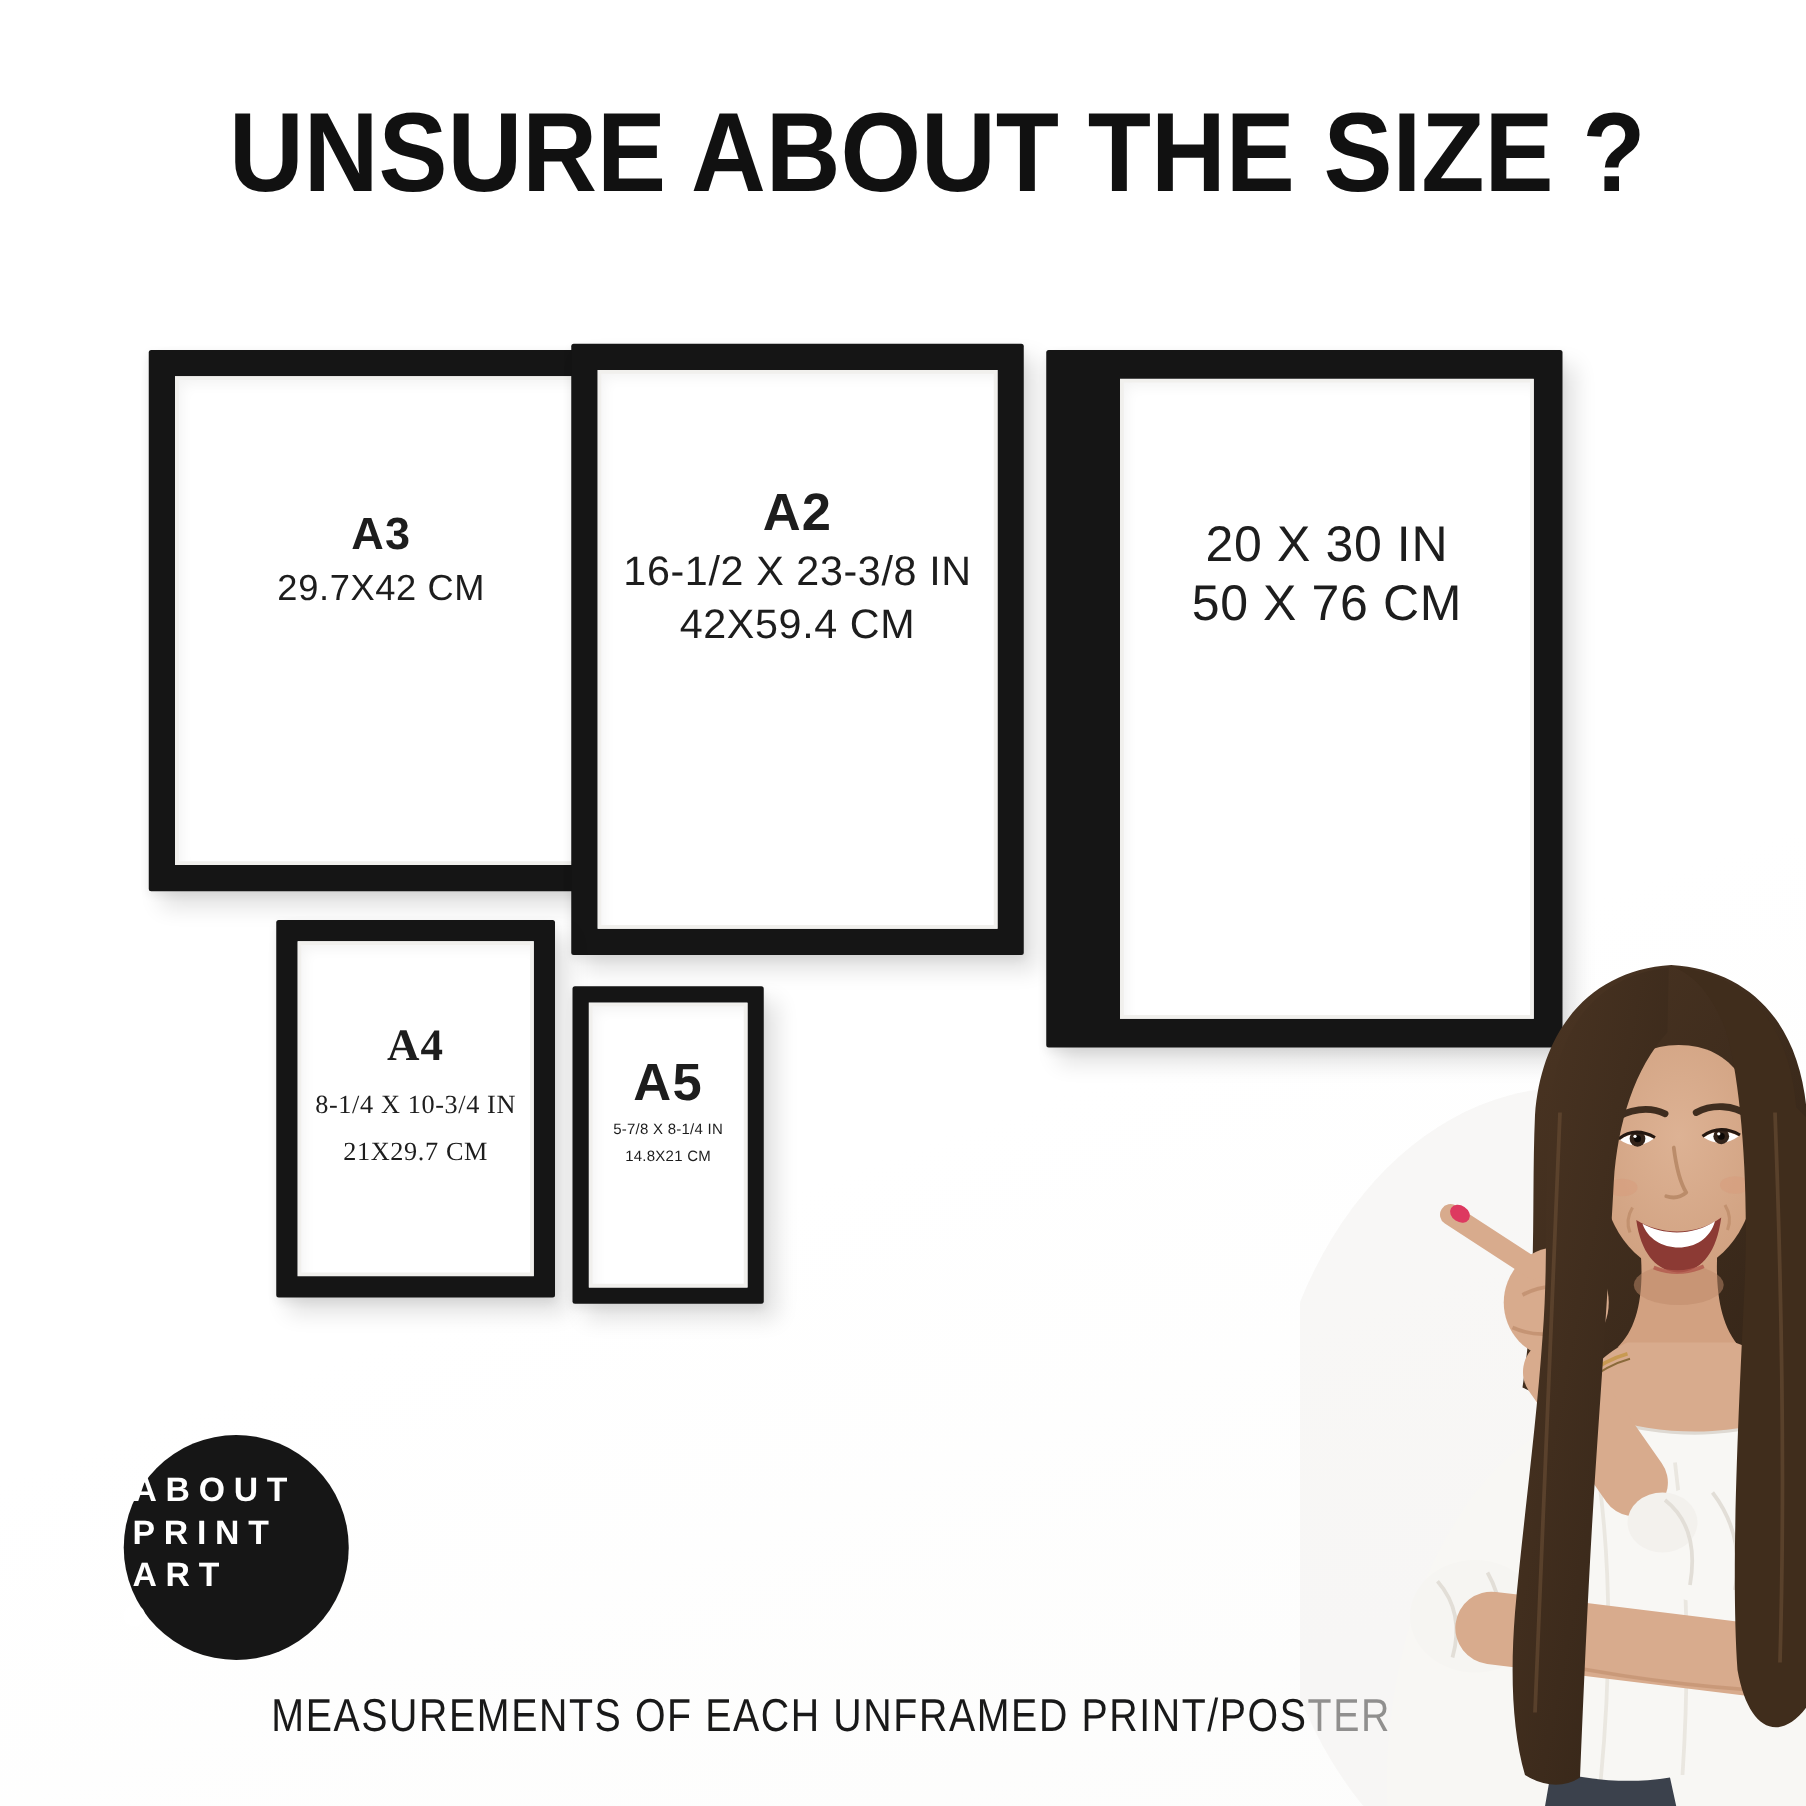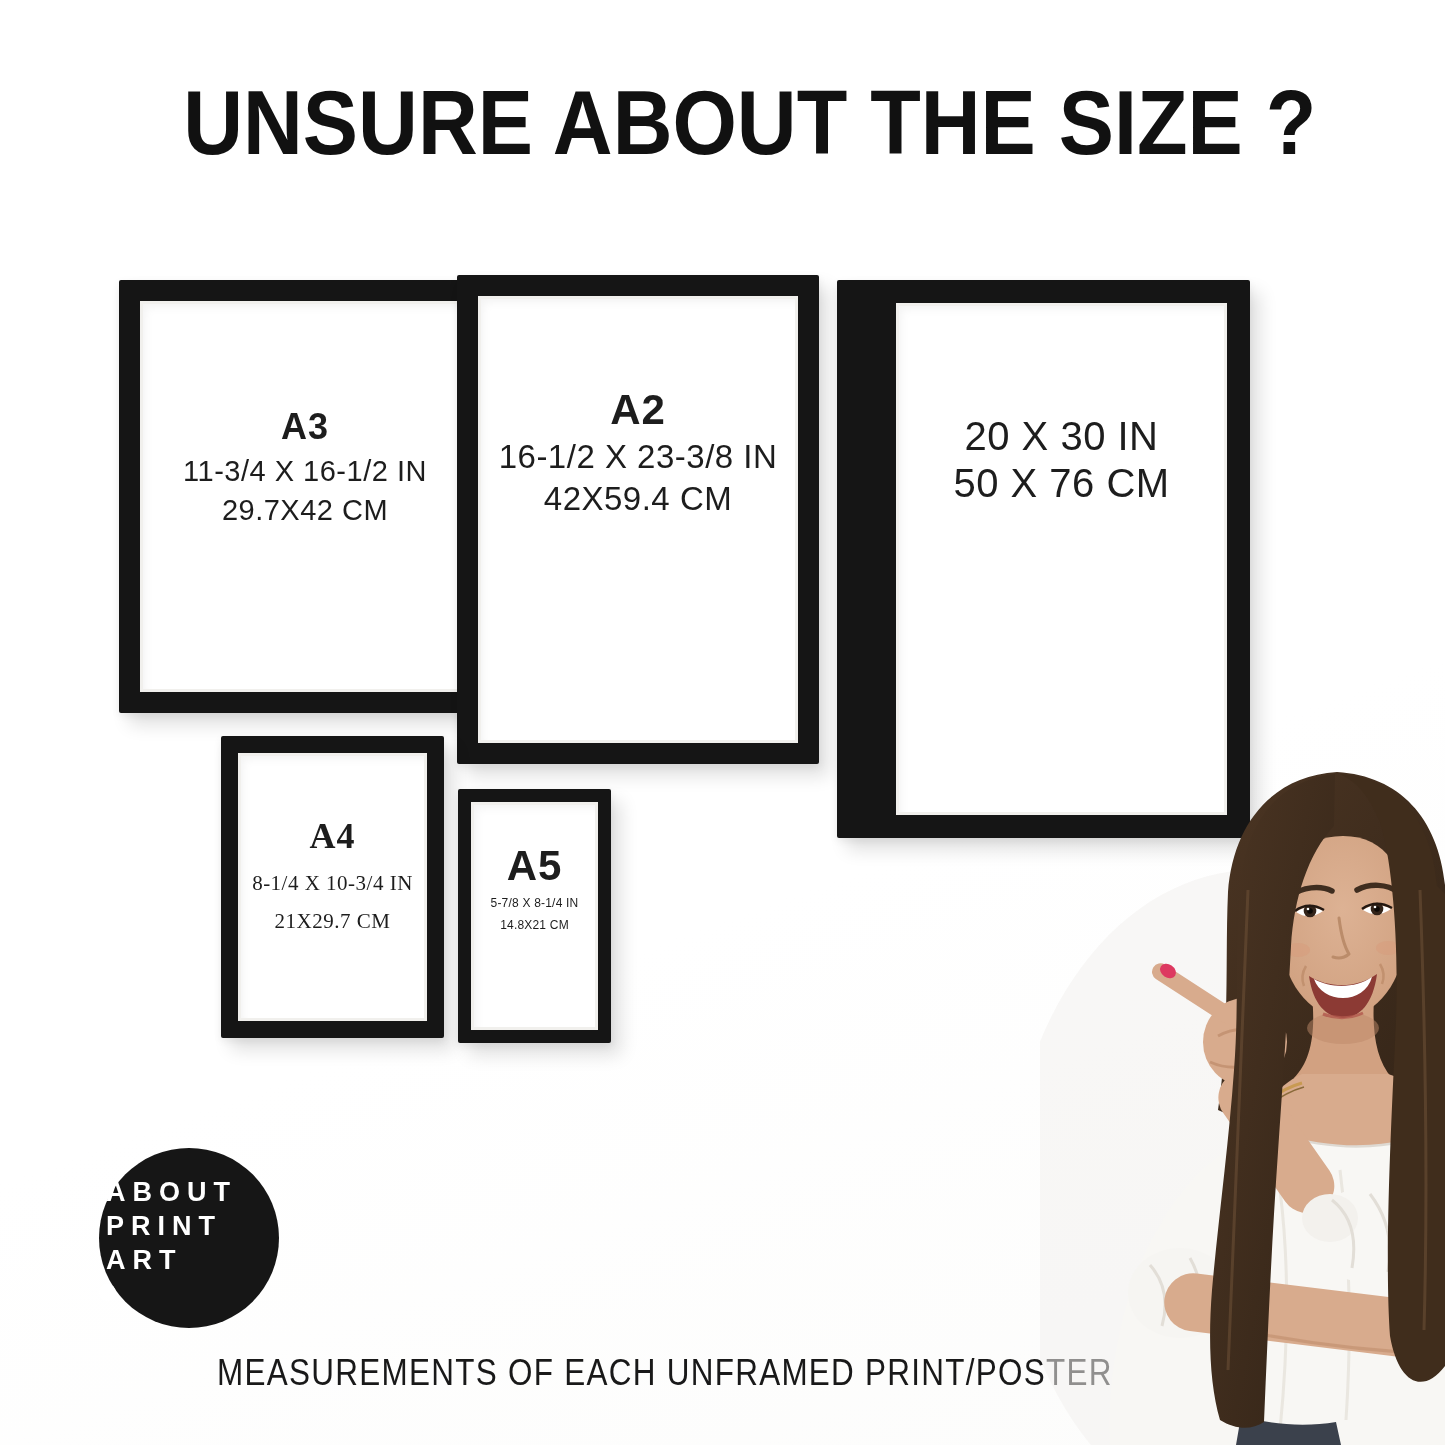--- a/index.html
+++ b/index.html
@@ -88,21 +88,20 @@
 
 <div class="stage">
 
   <div class="title">
     <span class="tscale">UNSURE ABOUT THE SIZE ?</span>
   </div>
 
   <div class="frame frame-a3">
     <div class="print print-a3">
       <div class="fname">A3</div>
-      <div class="fline">11-3/4 X 16-1/2 IN</div>
       <div class="fline">29.7X42 CM</div>
     </div>
   </div>
 
   <div class="frame frame-a2">
     <div class="print print-a2">
       <div class="fname">A2</div>
       <div class="fline">16-1/2 X 23-3/8 IN</div>
       <div class="fline">42X59.4 CM</div>
     </div>

